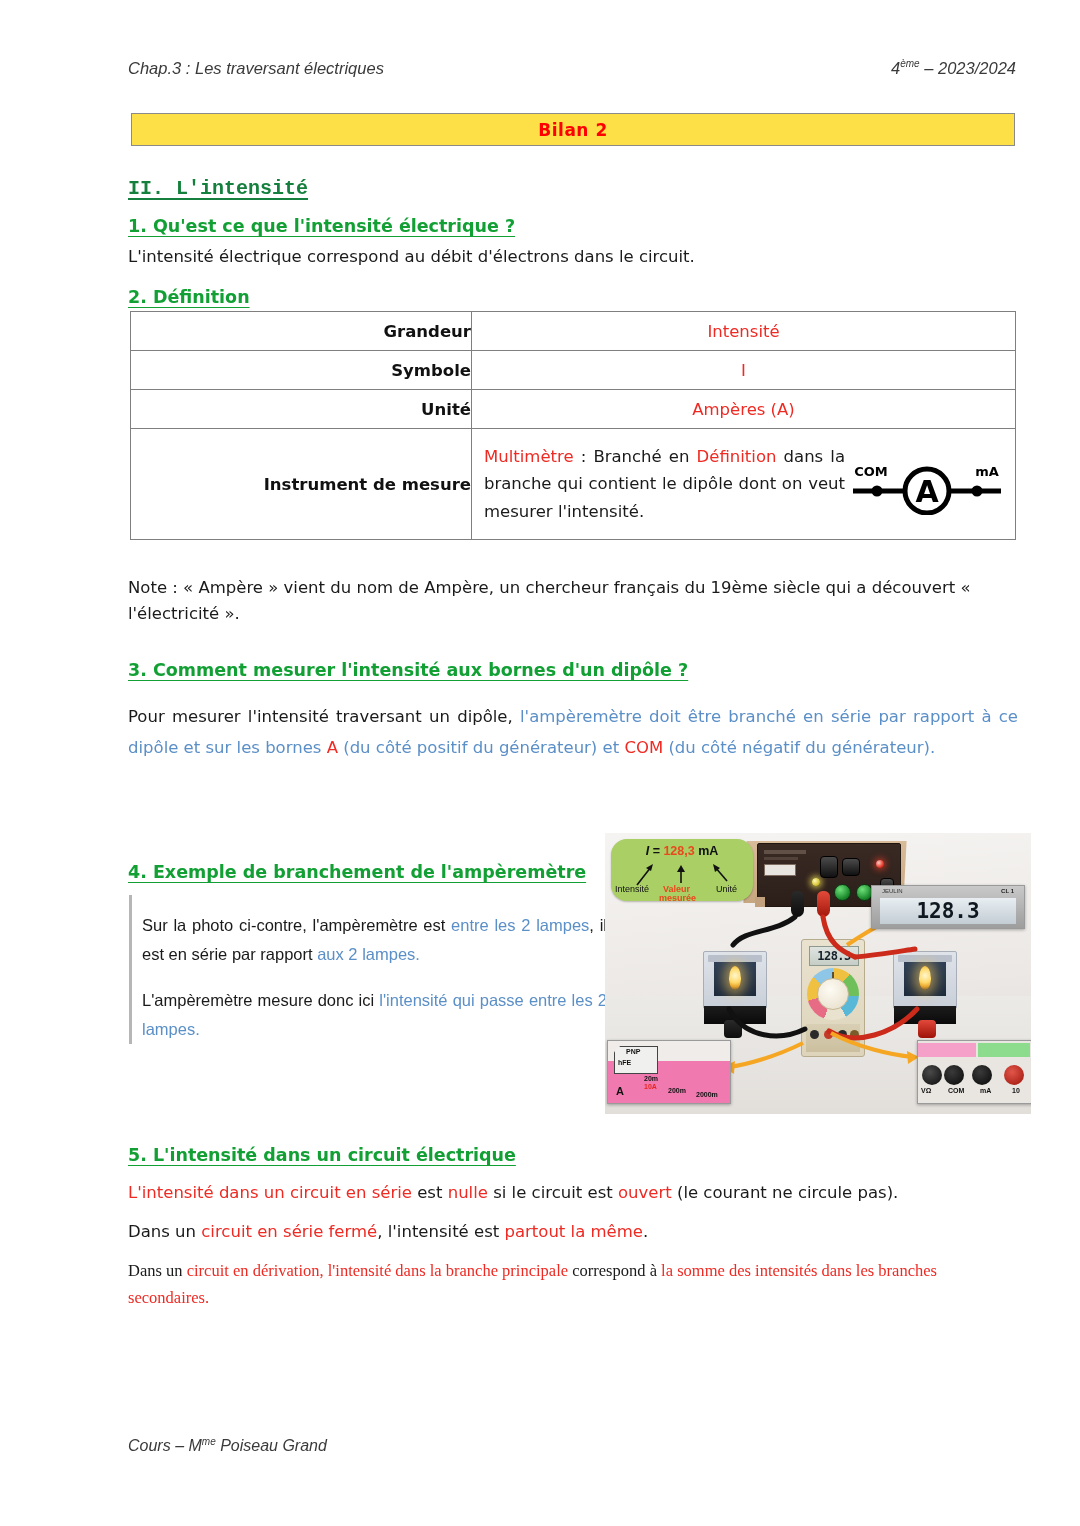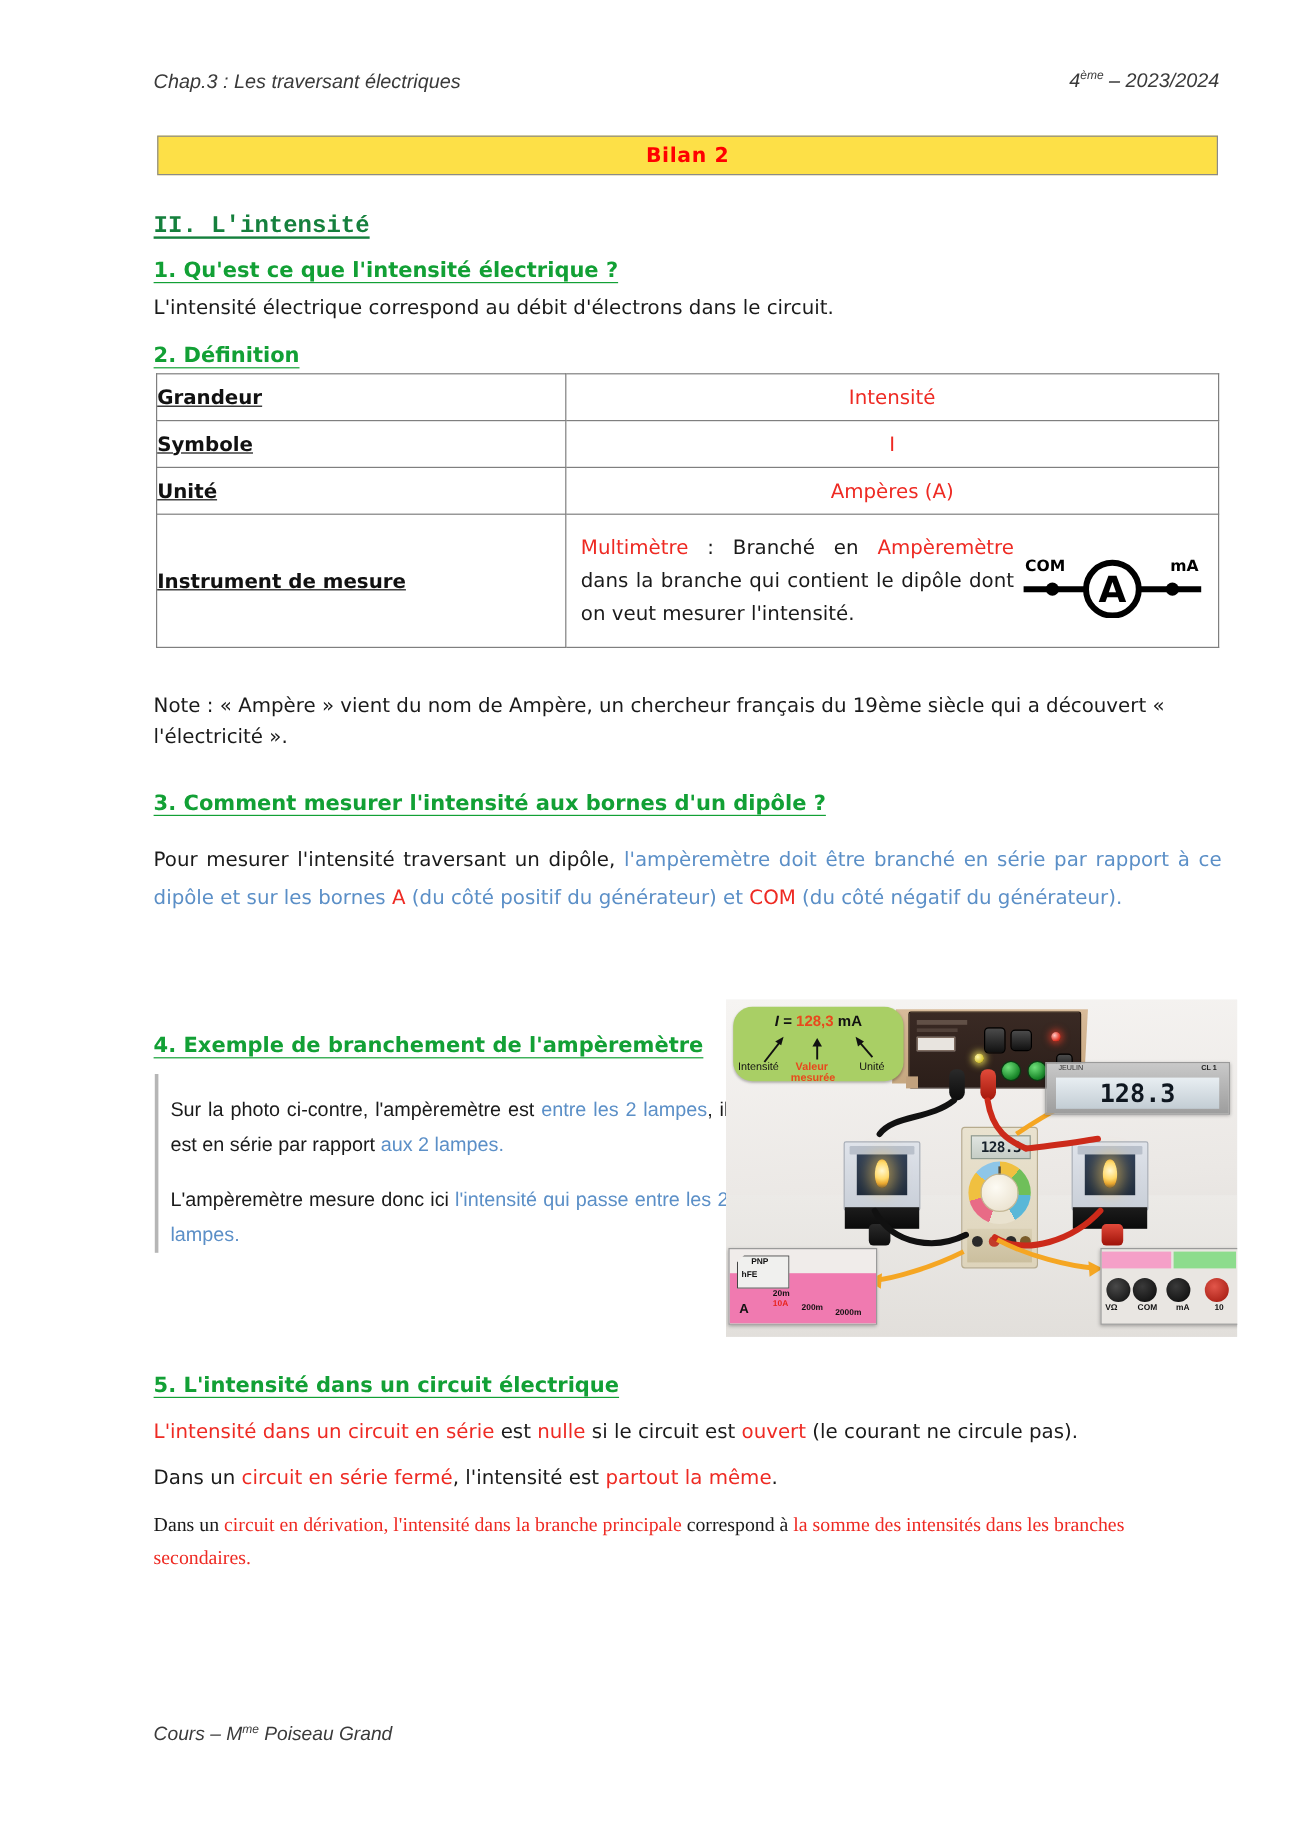--- a/index.html
+++ b/index.html
@@ -96,27 +96,26 @@
     border-collapse: collapse;
     table-layout: fixed;
   }
   .tbl td {
     border: 1px solid #7f7f7f;
     padding: 0;
     vertical-align: middle;
   }
   .tbl .lab {
     width: 340px;
-    text-align: left;
+    text-align: right;
     font-weight: bold;
     font-size: 16.5px;
     color: #111;
     height: 38px;
     font-family: "DejaVu Sans", sans-serif;
-    text-decoration: underline;
   }
   .tbl .val {
     text-align: center;
     font-size: 16.5px;
     color: #ee2a23;
     height: 38px;
     font-family: "DejaVu Sans", sans-serif;
   }
   .tbl .lab.tall { height: 110px; }
   .tbl td.instr-cell { height: 110px; padding: 0 12px; }
@@ -440,21 +439,21 @@
       <td class="val">I</td>
     </tr>
     <tr>
       <td class="lab">Unité</td>
       <td class="val">Ampères (A)</td>
     </tr>
     <tr>
       <td class="lab tall">Instrument de mesure</td>
       <td class="instr-cell">
         <div class="instr-wrap">
-          <div class="instr-text"><span class="red">Multimètre</span><span> : Branché en </span><span class="red">Ampèremètre</span><span> dans la branche qui contient le dipôle dont on veut mesurer l'intensité.</span></div>
+          <div class="instr-text"><span class="red">Multimètre</span><span> : Branché en </span><span class="red">Définition</span><span> dans la branche qui contient le dipôle dont on veut mesurer l'intensité.</span></div>
           <div class="ammeter-sym">
             <svg width="152" height="66" viewBox="0 0 152 66">
               <line x1="2" y1="42" x2="150" y2="42" stroke="#000" stroke-width="5"></line>
               <circle cx="76" cy="42" r="22" fill="#fff" stroke="#000" stroke-width="5"></circle>
               <text x="76" y="53" font-family="DejaVu Sans, sans-serif" font-size="30" font-weight="bold" text-anchor="middle" fill="#000">A</text>
               <circle cx="26" cy="42" r="5.5" fill="#000"></circle>
               <circle cx="126" cy="42" r="5.5" fill="#000"></circle>
               <text x="20" y="27" font-family="DejaVu Sans, sans-serif" font-size="13" font-weight="bold" text-anchor="middle" fill="#000">COM</text>
               <text x="136" y="27" font-family="DejaVu Sans, sans-serif" font-size="13" font-weight="bold" text-anchor="middle" fill="#000">mA</text>
             </svg>

